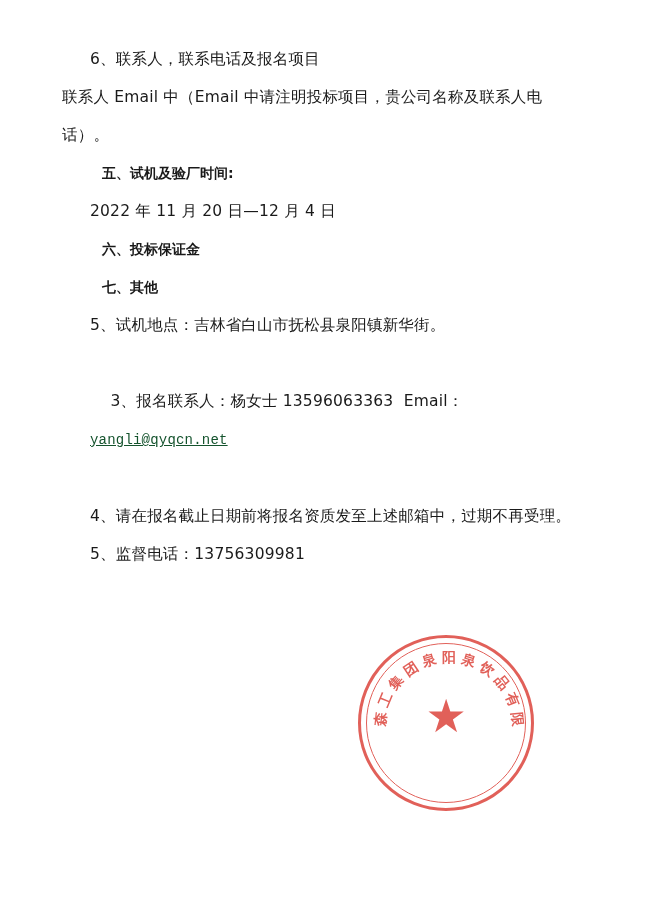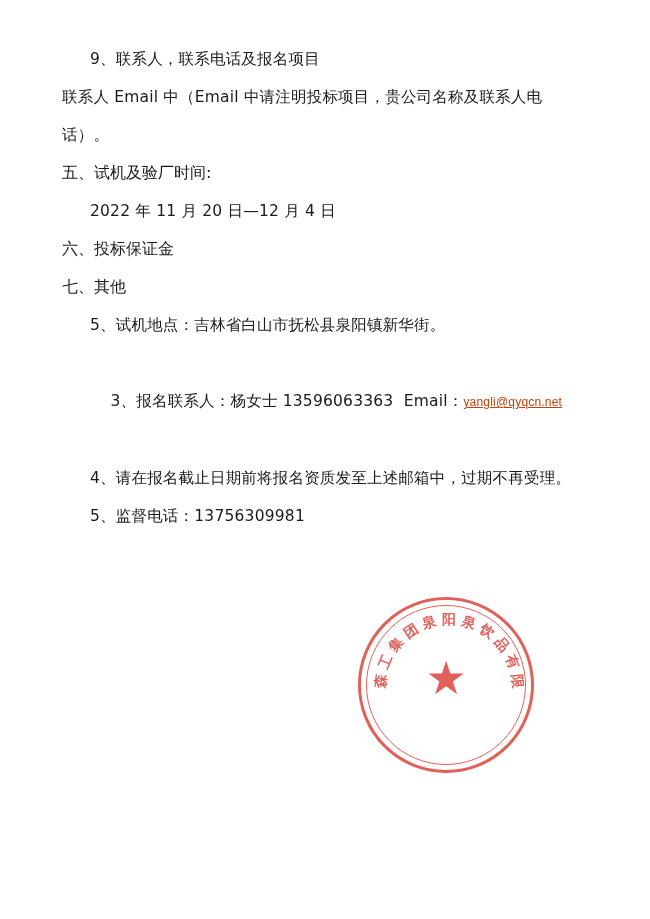--- a/index.html
+++ b/index.html
@@ -23,33 +23,34 @@
     padding: 40px 62px 0 62px;
   }
   .line {
     font-size: 15.5px;
     line-height: 38px;
     white-space: pre-wrap;
     letter-spacing: 0.2px;
   }
   .indent-2 { padding-left: 28px; }
   .heading {
-    font-size: 16px;
+    font-size: 14px;
     line-height: 38px;
-    font-weight: 400;
+    font-weight: 700;
     padding-left: 0;
+    margin-left: 40px;
   }
   .sub {
     padding-left: 28px;
   }
   .email-link {
-    color: #c2410c;
+    color: #14532d;
     text-decoration: underline;
-    font-family: Liberation Sans, sans-serif;
-    font-size: 12px;
+    font-family: Liberation Mono, monospace;
+    font-size: 14px;
   }
 
   
   .sign-area {
     position: relative;
     margin-top: 52px;
     height: 190px;
   }
   .seal {
     position: absolute;
@@ -98,21 +99,21 @@
     font-weight: 700;
     transform-origin: 0 0;
     white-space: nowrap;
   }
 </style>
 </head>
 <body>
 
 <div class="page">
 
-  <div class="line sub">9、联系人，联系电话及报名项目</div>
+  <div class="line sub">6、联系人，联系电话及报名项目</div>
 
 
   <div class="line">联系人 Email 中（Email 中请注明投标项目，贵公司名称及联系人电话）。</div>
 
   <div class="heading">五、试机及验厂时间:</div>
 
   <div class="line sub">2022 年 11 月 20 日—12 月 4 日</div>
 
   <div class="heading">六、投标保证金</div>
 

